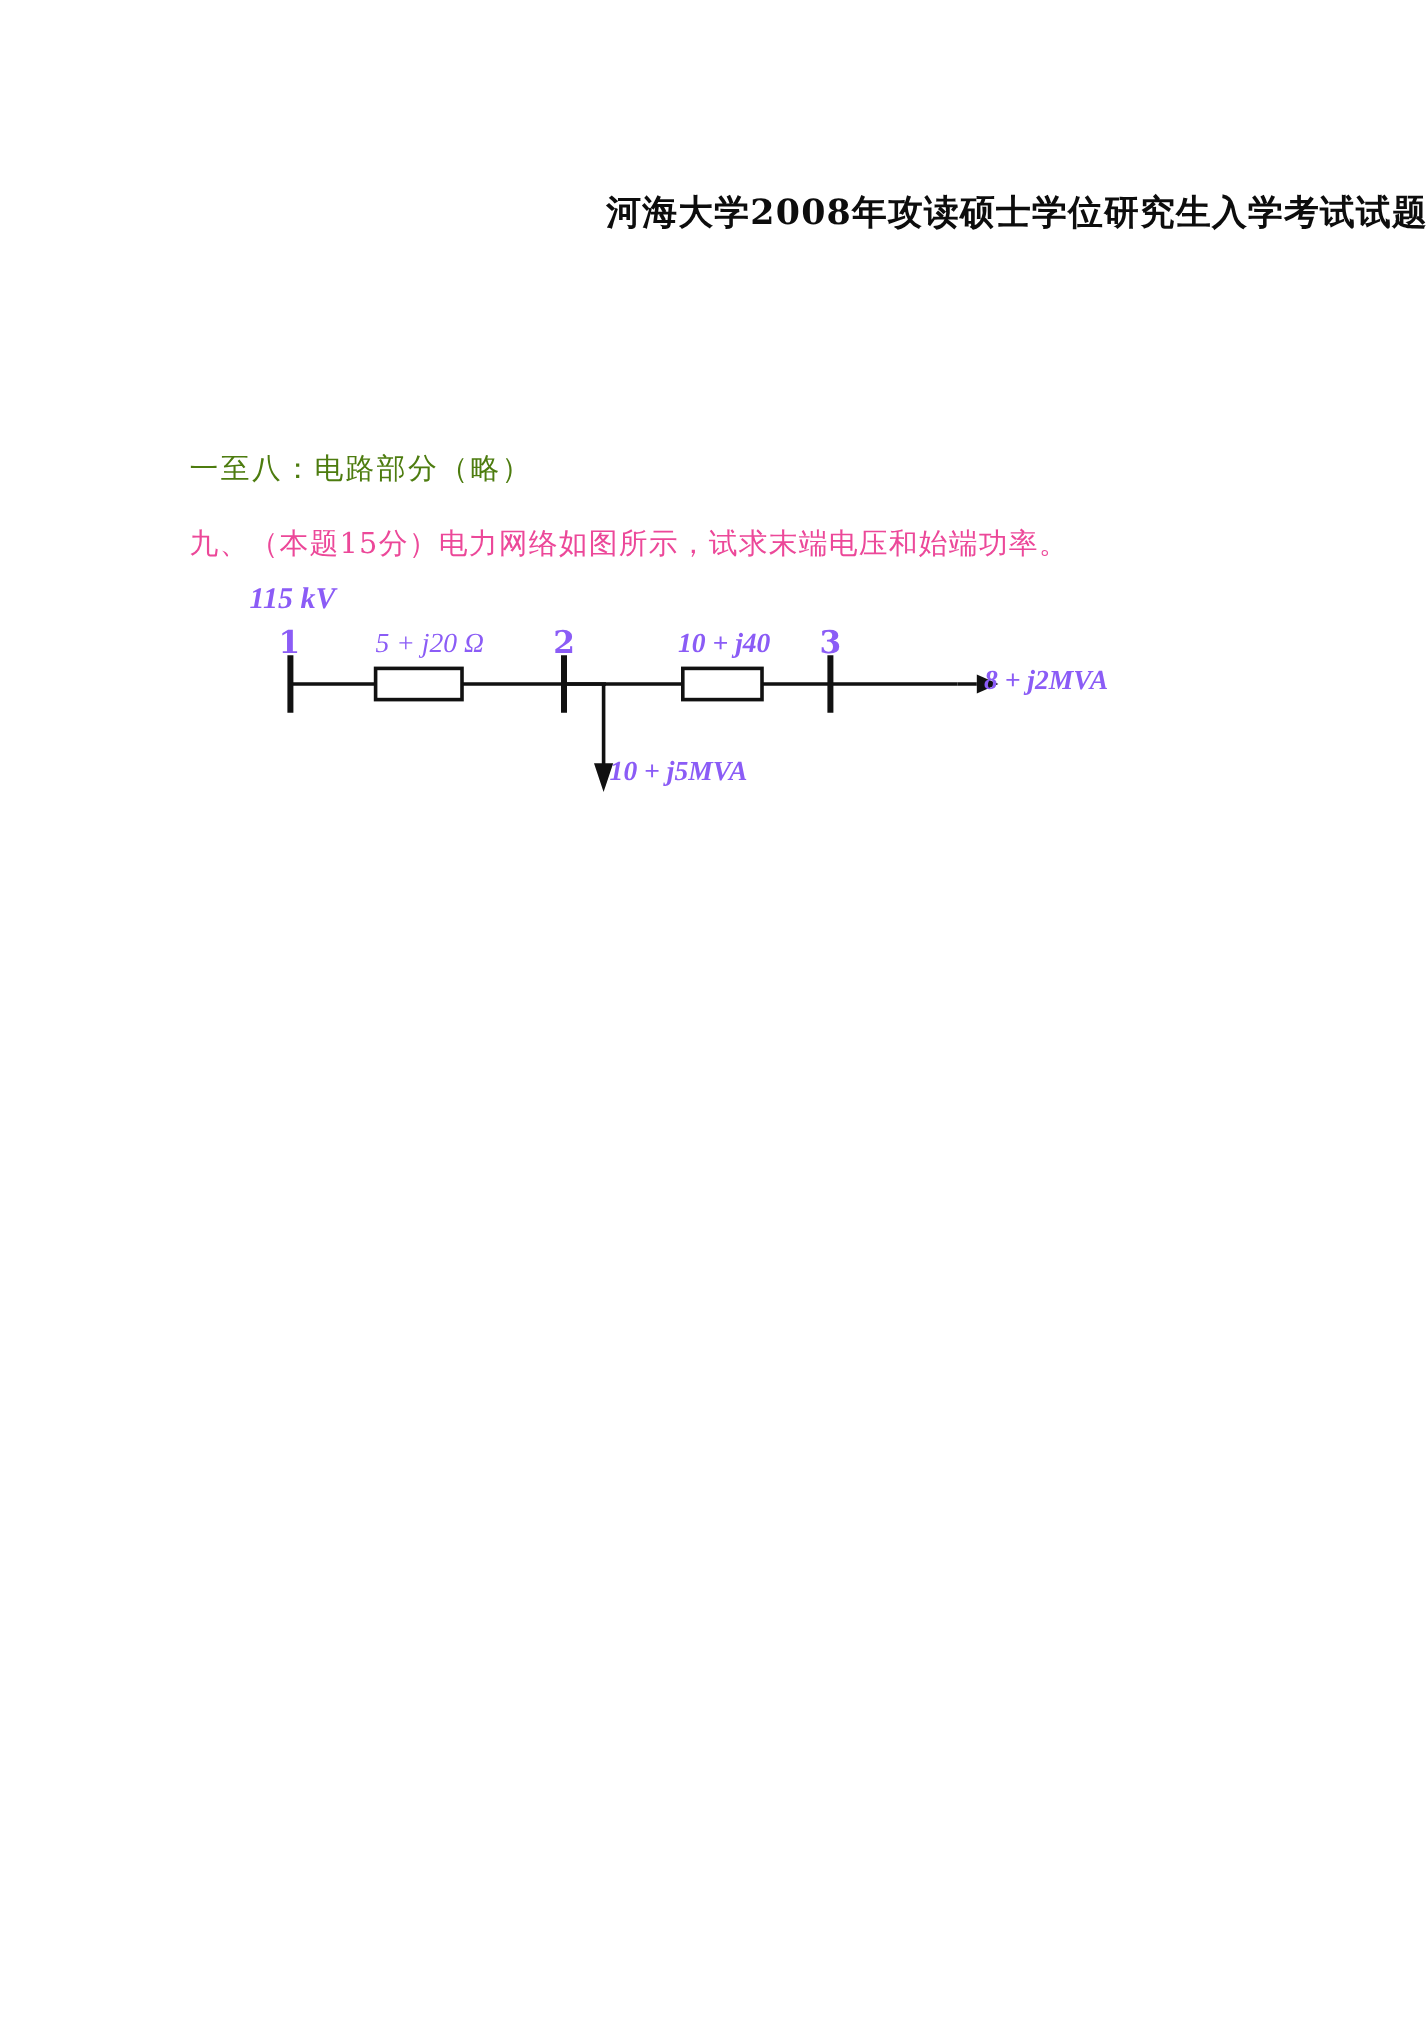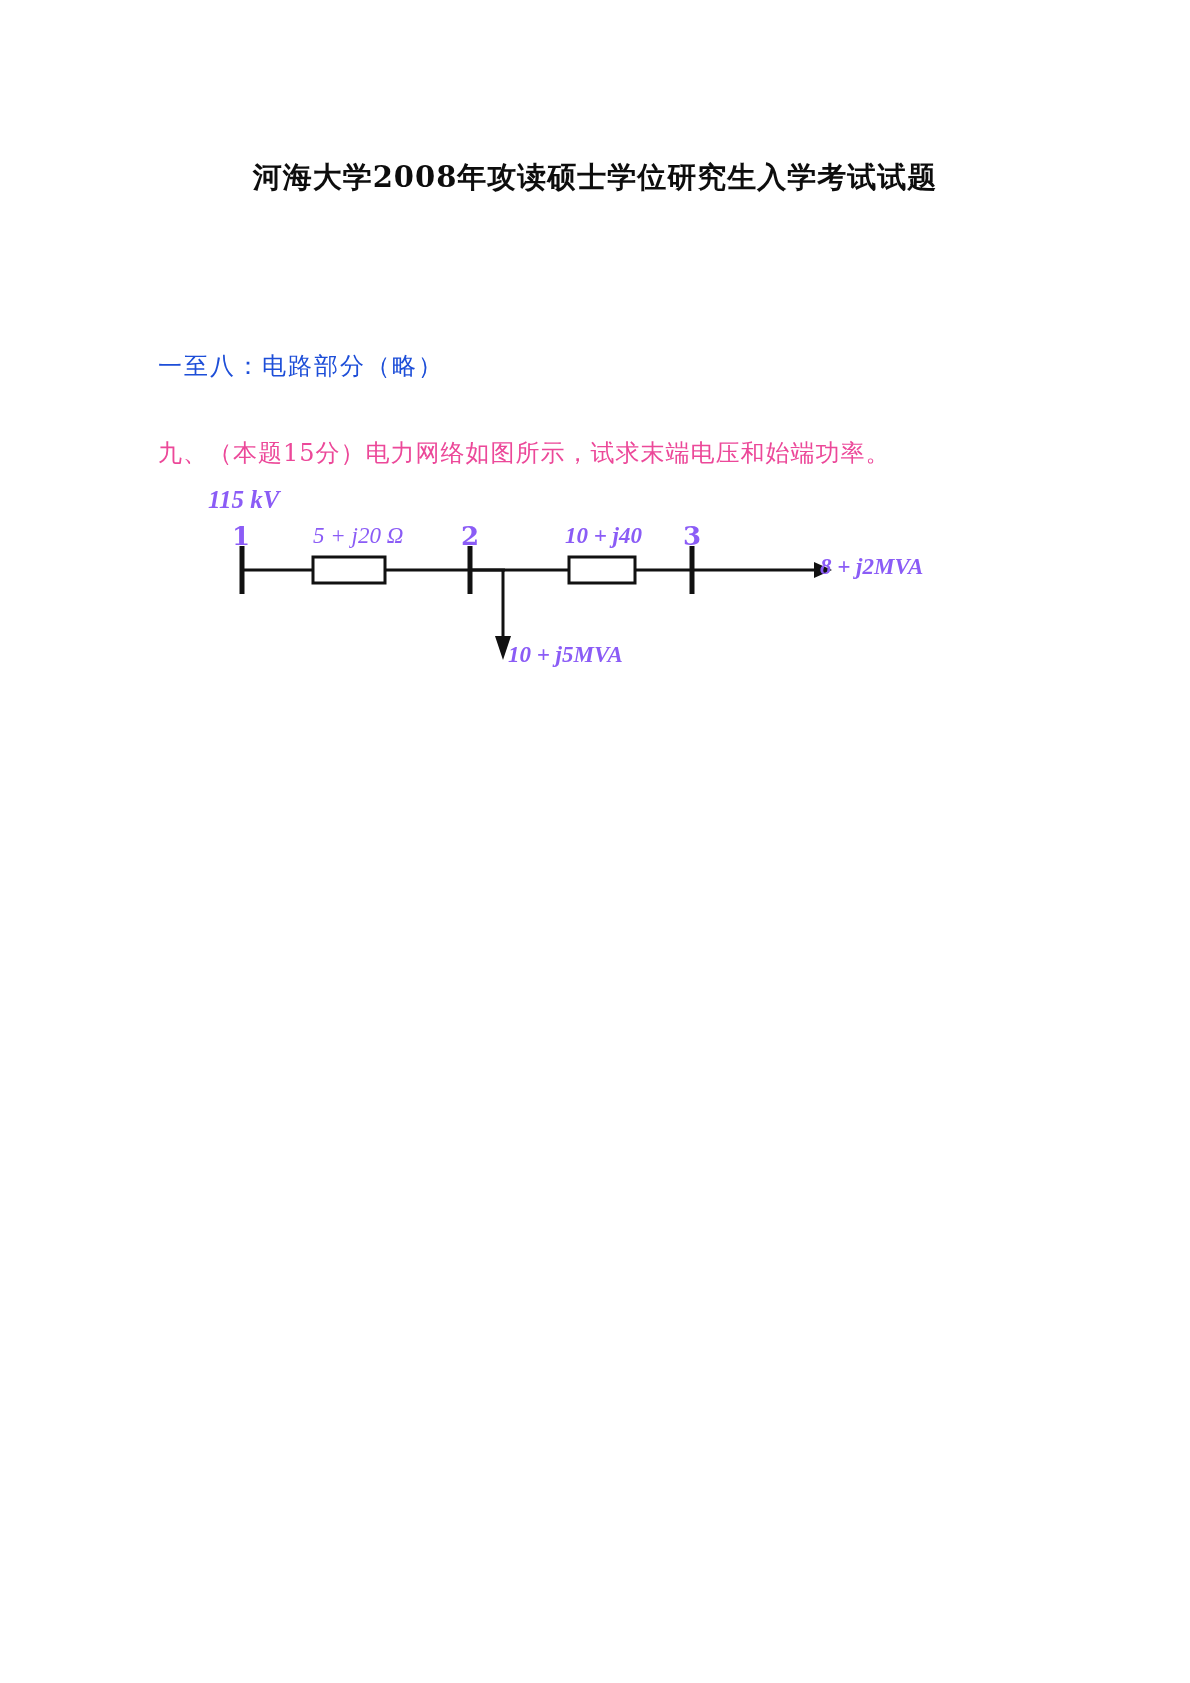--- a/index.html
+++ b/index.html
@@ -16,35 +16,35 @@
     width: 1190px;
     height: 1683px;
     background: #ffffff;
     overflow: hidden;
   }
   .doc-title {
     position: absolute;
     top: 158px;
     left: 0;
     width: 1190px;
-    text-align: center;
+    text-align: right;
     font-family: "DejaVu Serif", serif;
     font-weight: bold;
     font-size: 29px;
     letter-spacing: 1px;
     color: #0d0d0d;
   }
   .line-a {
     position: absolute;
-    top: 350px;
+    top: 374px;
     left: 158px;
     font-family: "DejaVu Serif", serif;
     font-size: 24px;
     letter-spacing: 2px;
-    color: #1d4ed8;
+    color: #4d7c0f;
   }
   .line-b {
     position: absolute;
     top: 437px;
     left: 158px;
     font-family: "DejaVu Serif", serif;
     font-size: 24px;
     letter-spacing: 1px;
     color: #ec4899;
     white-space: nowrap;
@@ -93,21 +93,21 @@
   }
   .lbl-load3 {
     top: 56px;
     left: 640px;
     font-size: 23px;
     font-weight: bold;
     font-style: italic;
     margin-top: 20px;
   }
   .lbl-load2 {
-    top: 164px;
+    top: 152px;
     left: 328px;
     font-size: 23px;
     font-weight: bold;
     font-style: italic;
   }
   svg.diagram {
     position: absolute;
     top: 0;
     left: 0;
     width: 760px;

